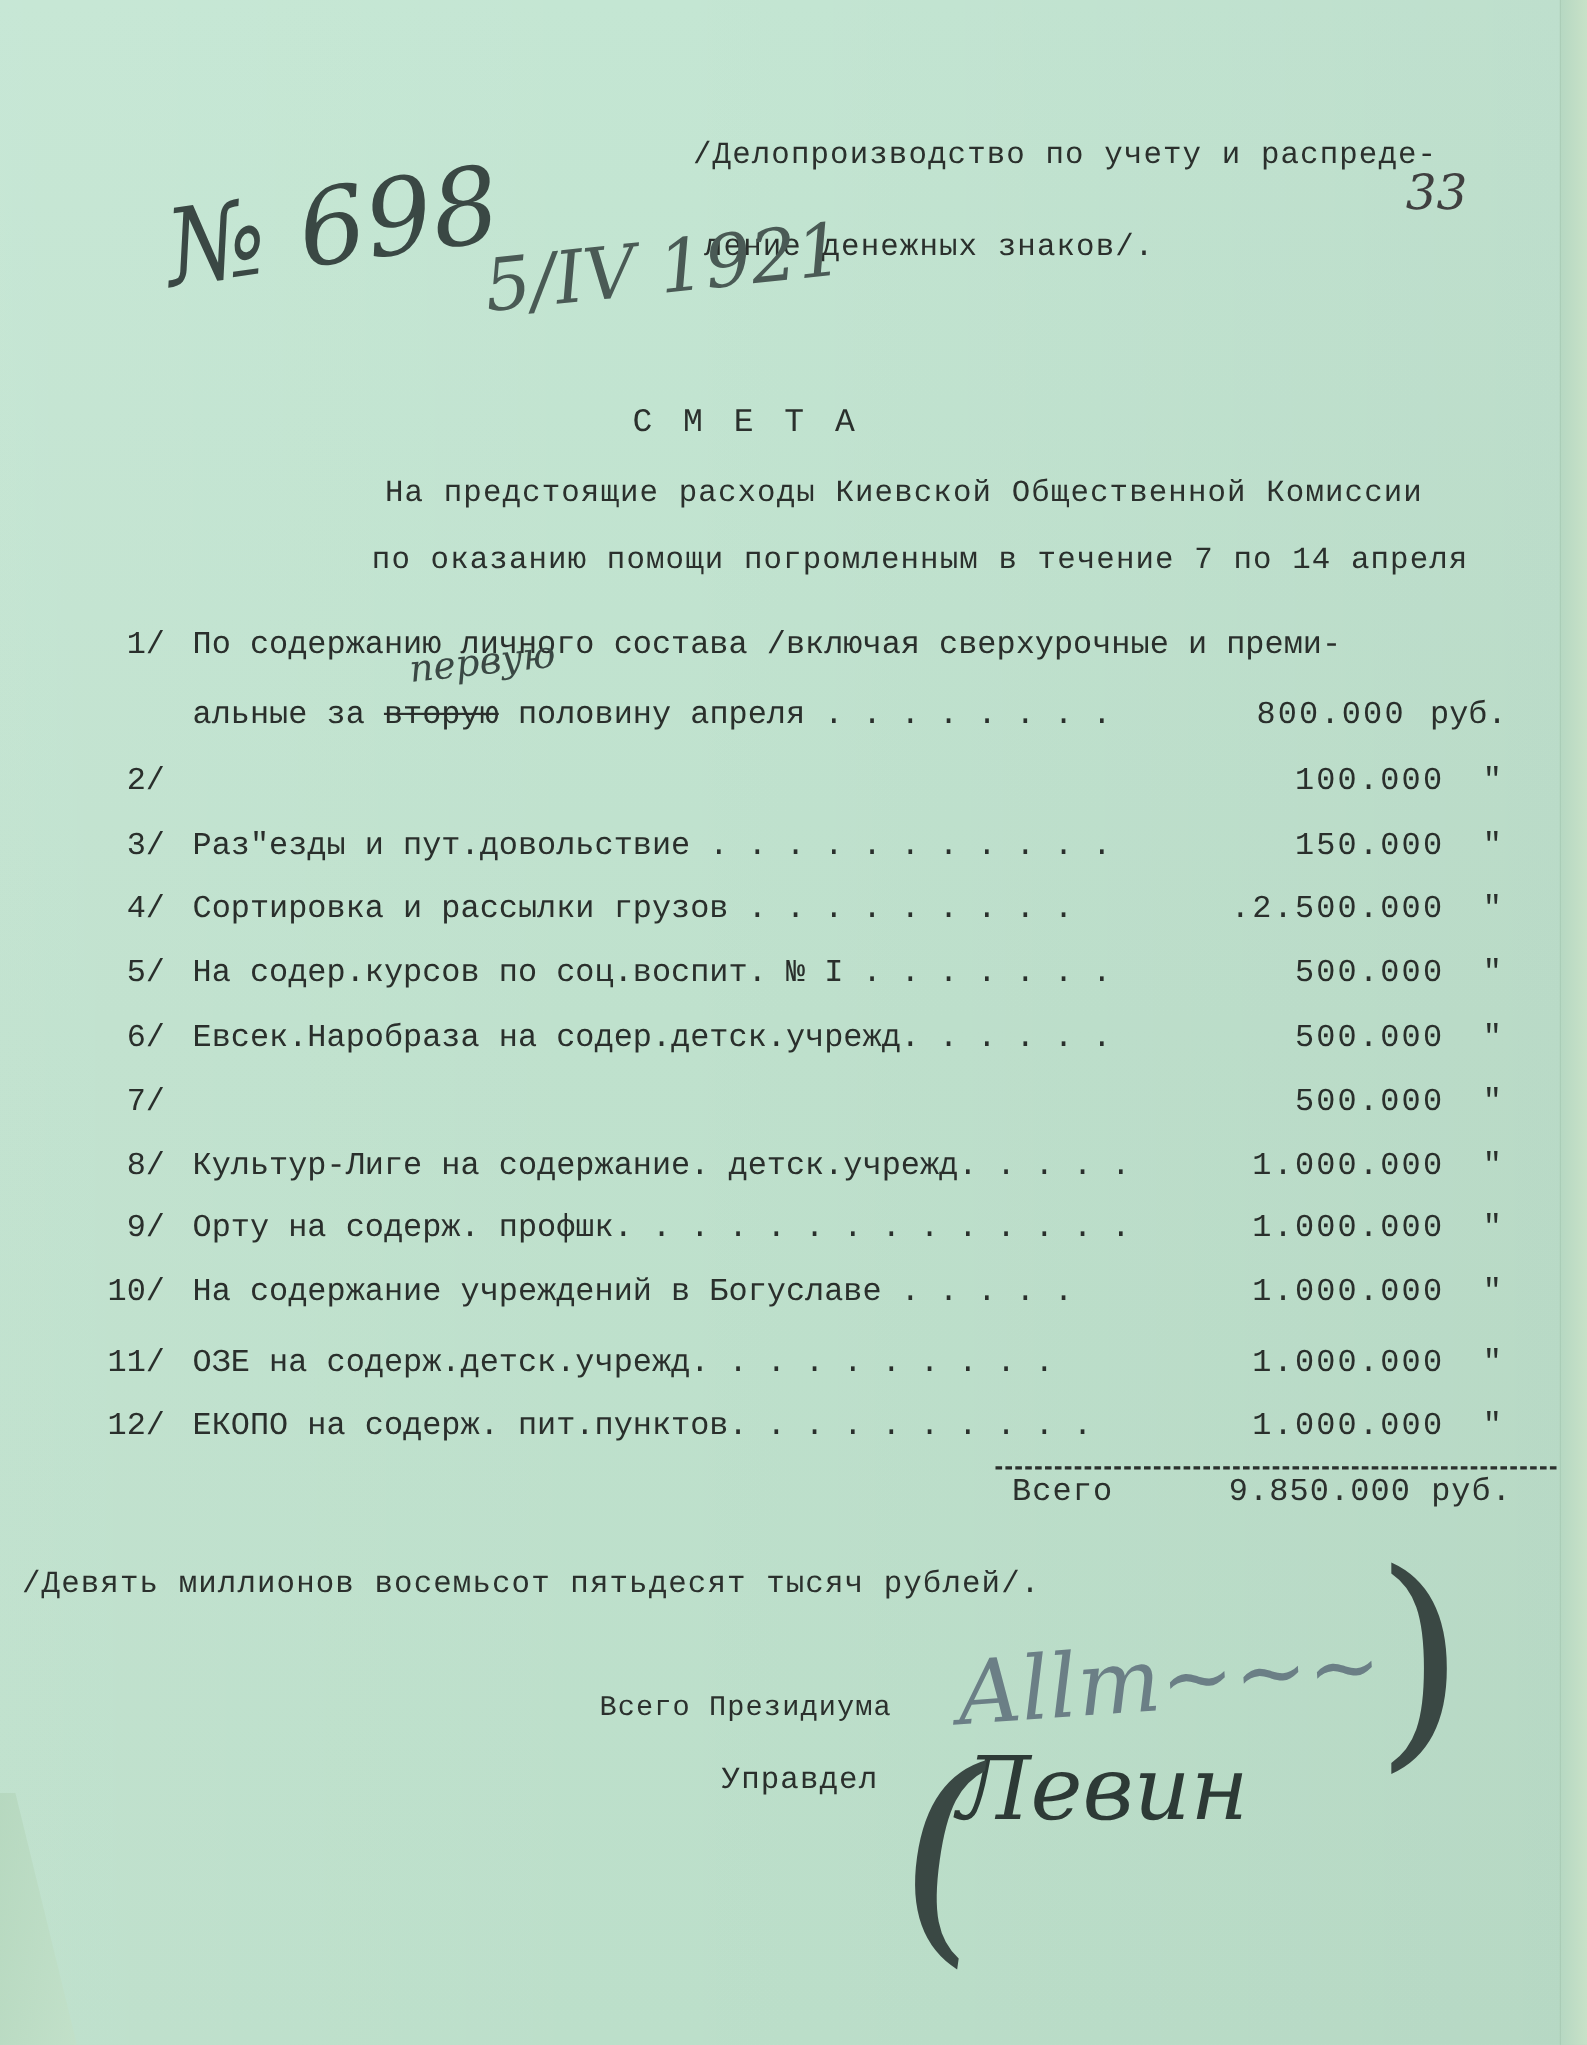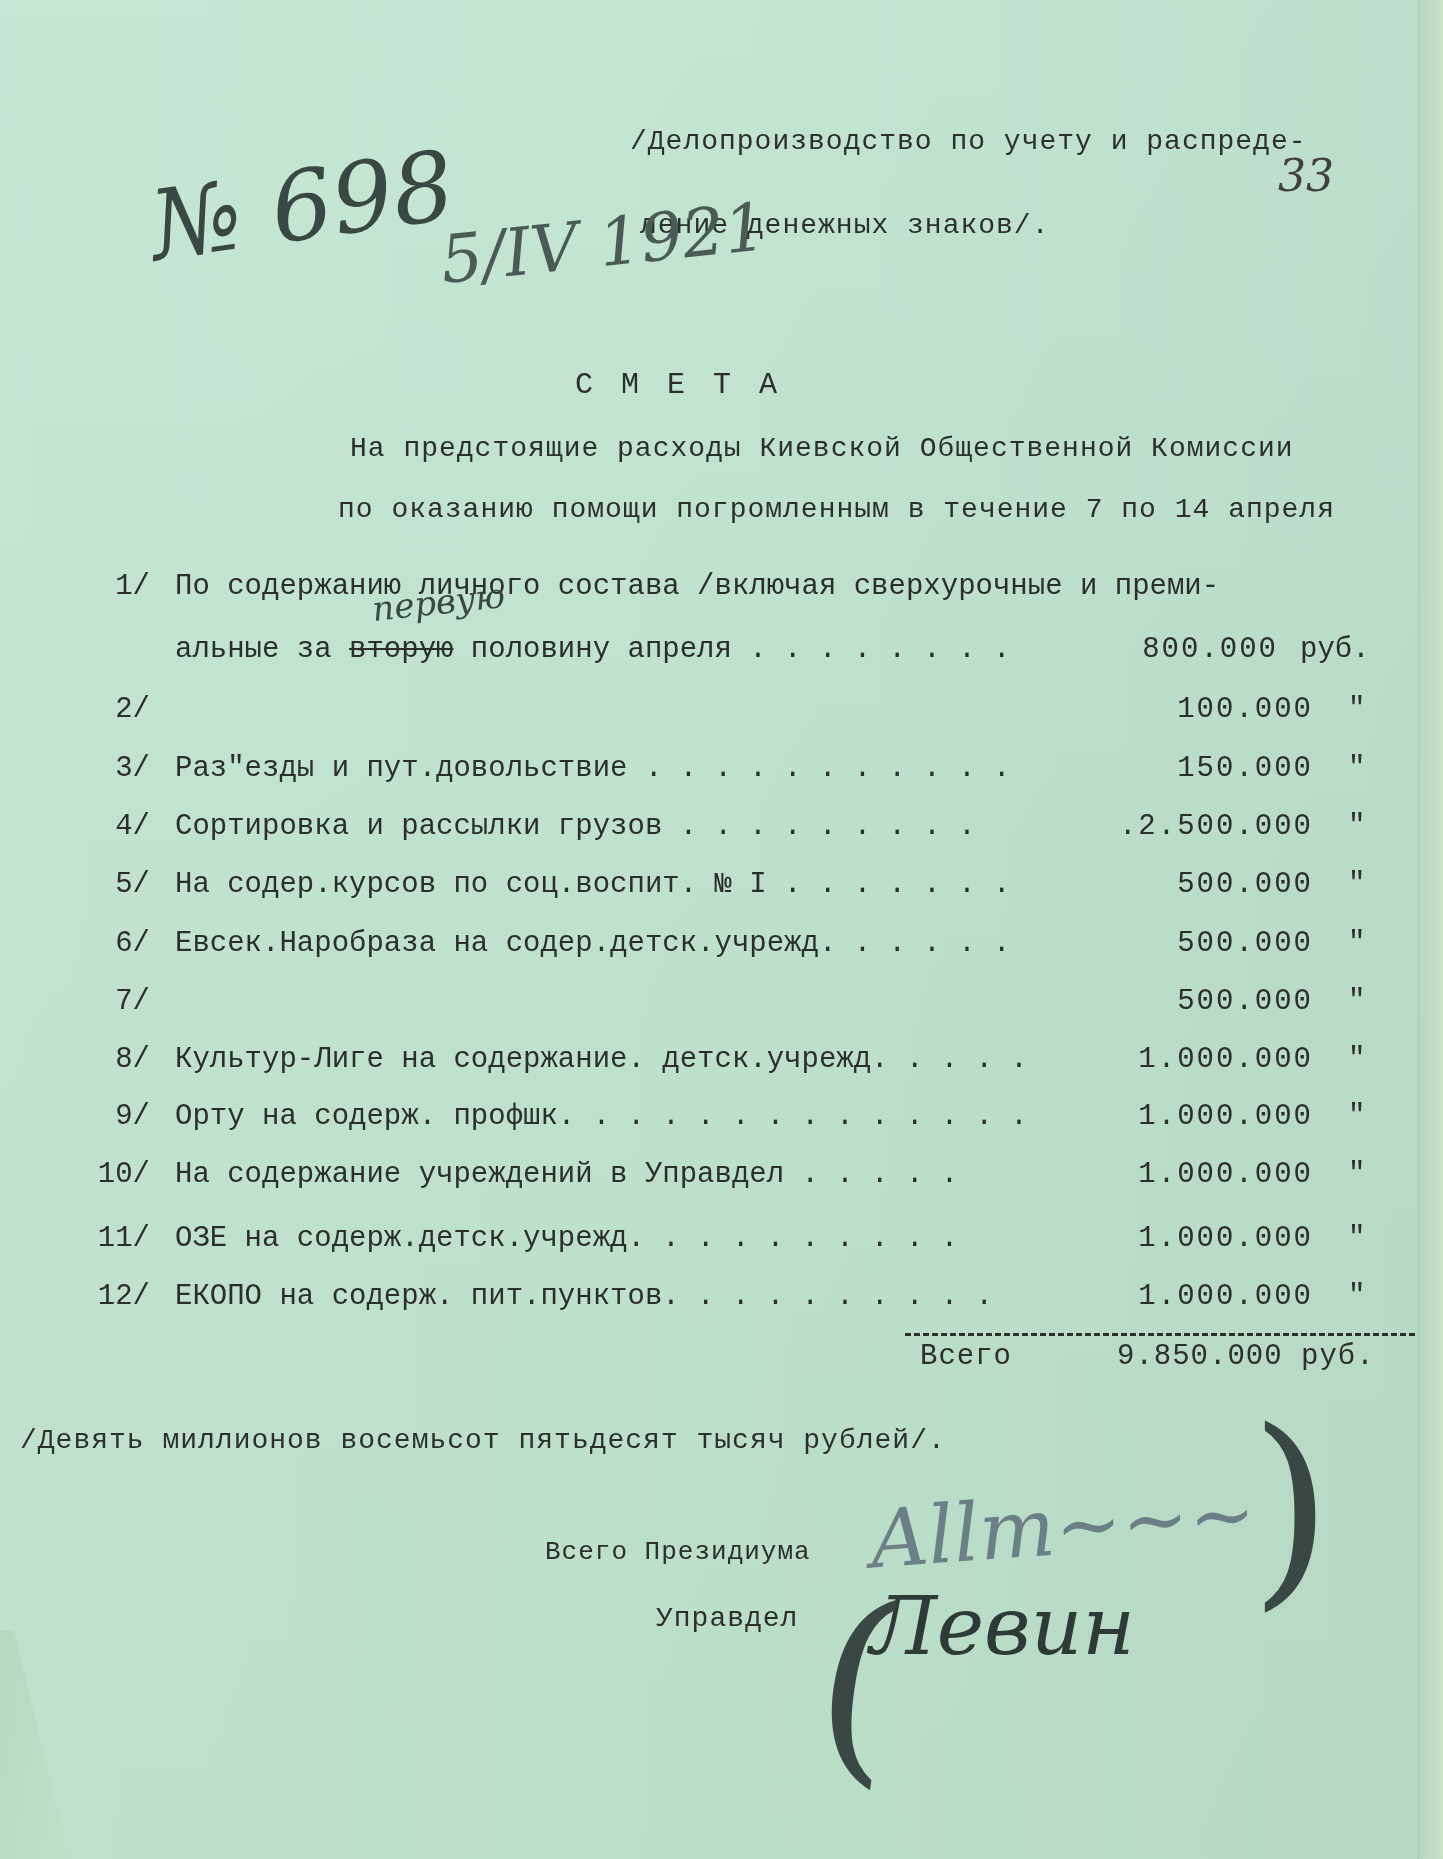--- a/index.html
+++ b/index.html
@@ -134,21 +134,21 @@
   <span class="unit">"</span>
 </div>
 <div class="row" style="top:1100px">
   <span class="num" style="left:80px">9/</span>
   <span class="desc">Орту на содерж. профшк. . . . . . . . . . . . . .</span>
   <span class="amt" style="right:130px">1.000.000</span>
   <span class="unit">"</span>
 </div>
 <div class="row" style="top:1158px">
   <span class="num" style="left:80px">10/</span>
-  <span class="desc">На содержание учреждений в Управдел . . . . .</span>
+  <span class="desc">На содержание учреждений в Богуславе . . . . .</span>
   <span class="amt" style="right:130px">1.000.000</span>
   <span class="unit">"</span>
 </div>
 <div class="row" style="top:1222px">
   <span class="num" style="left:80px">11/</span>
   <span class="desc">ОЗЕ на содерж.детск.учрежд. . . . . . . . . .</span>
   <span class="amt" style="right:130px">1.000.000</span>
   <span class="unit">"</span>
 </div>
 <div class="row" style="top:1280px">

